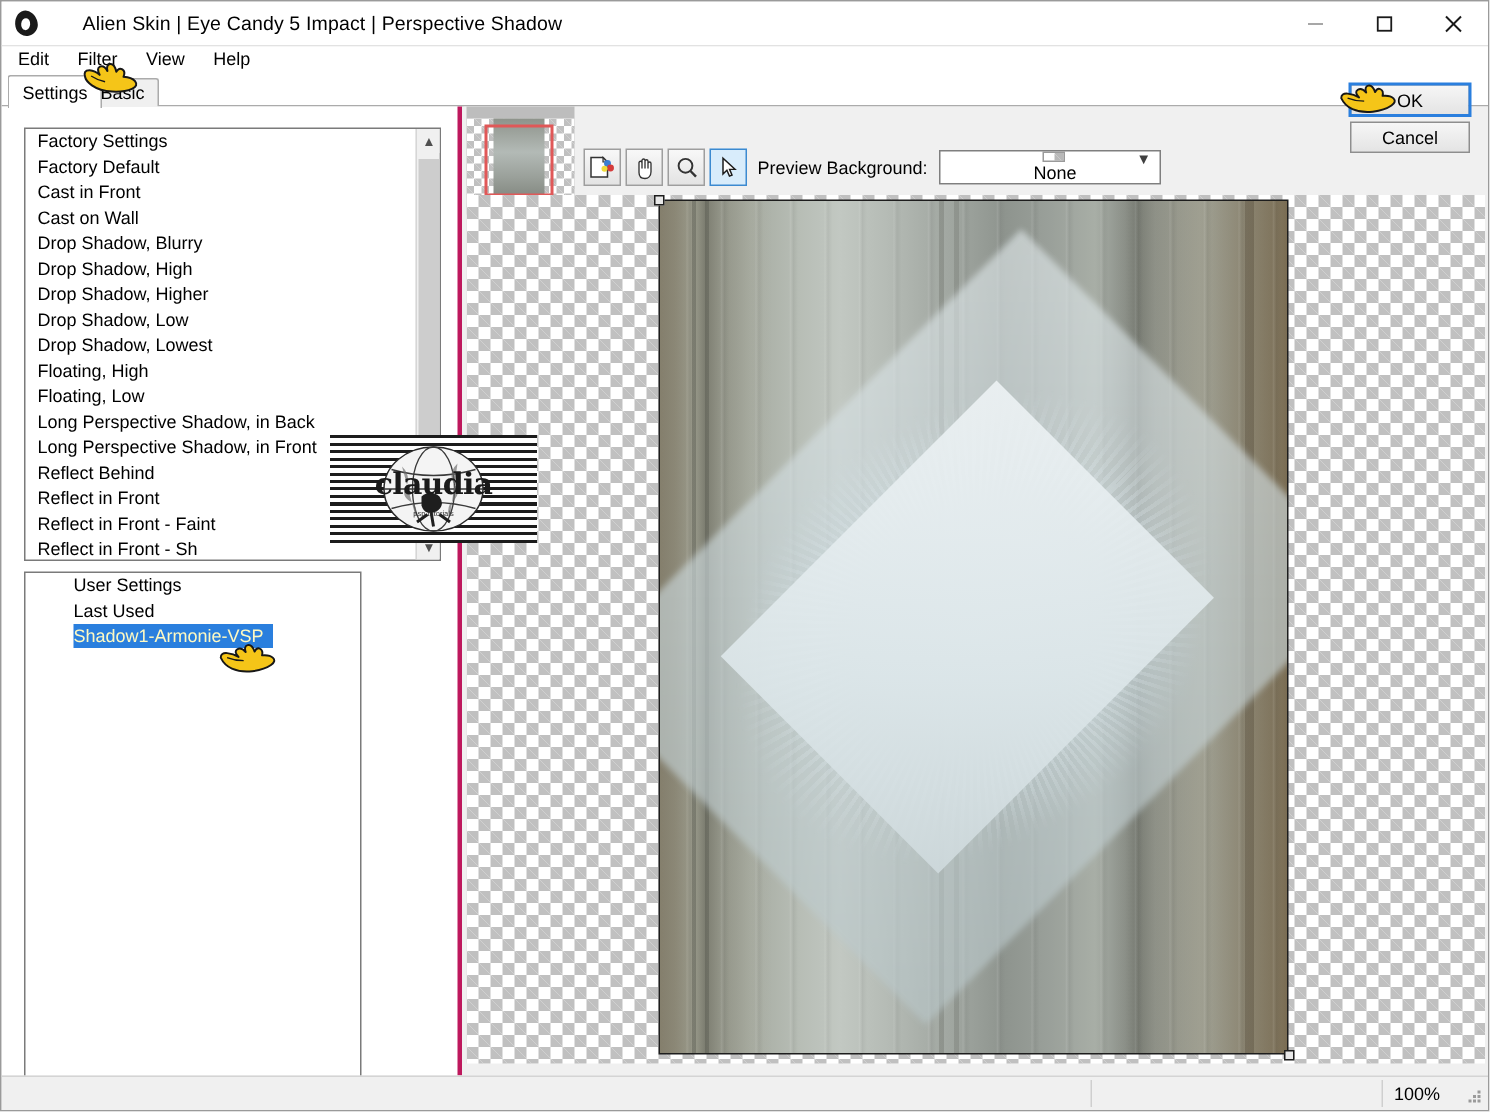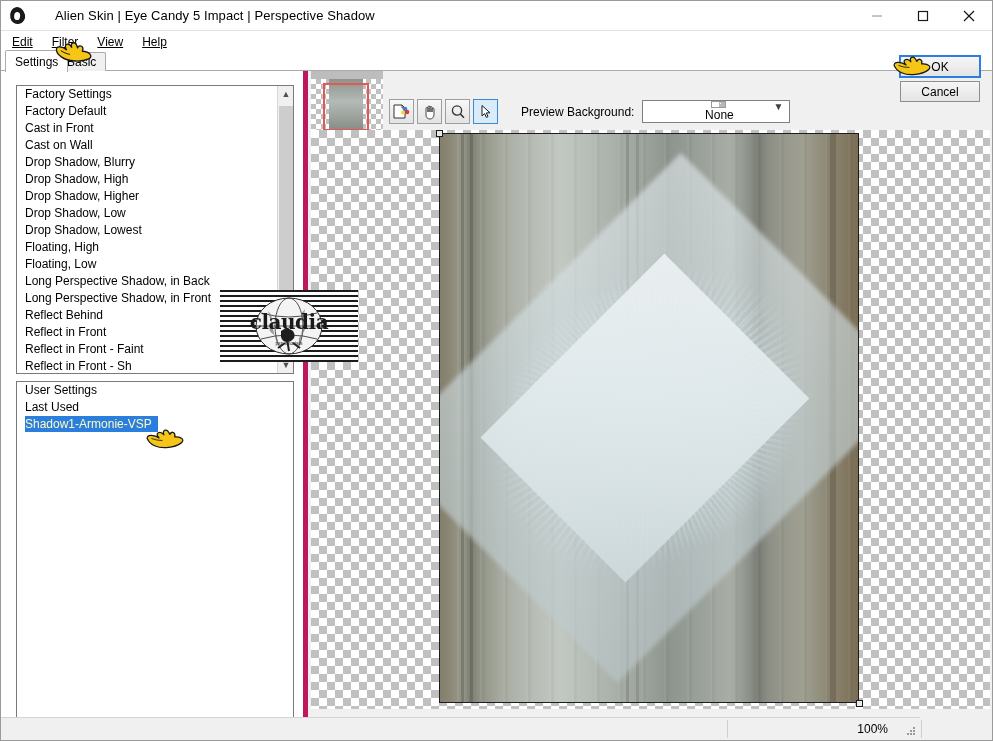--- a/index.html
+++ b/index.html
@@ -64,23 +64,22 @@
     display: flex; align-items: center; justify-content: center;
     background: transparent;
   }
   .win-btn svg { display: block; }
 
   
   .menu-bar {
     position: absolute; left: 0; top: 30px;
     width: 991px; height: 19px;
     background: #ffffff;
-    display: flex; align-items: flex-end;
+    display: flex; align-items: flex-start;
     padding-left: 8px;
-    text-decoration: underline;
   }
   .menu-item {
     font-size: 12px; color: #000000;
     padding: 1px 8px 1px 3px;
     margin-right: 8px;
     white-space: nowrap;
   }
 
   
   .tab-strip {
@@ -108,31 +107,31 @@
     z-index: 3;
   }
   #tab-settings { left: 4px; }
   #tab-basic { left: 56px; }
 
   
   .left-panel {
     position: absolute; left: 0; top: 70px;
     width: 307px; height: 646px;
     background: #ffffff;
-    border-right: 5px solid #be185d;
+    border-right: 3px solid #be185d;
   }
 
   .list-box {
     position: absolute;
     background: #ffffff;
     border: 1px solid #7a7a7a;
     overflow: hidden;
   }
   #factory-list { left: 15px; top: 14px; width: 278px; height: 289px; }
-  #user-list    { left: 15px; top: 310px; width: 278px; height: 356px; }
+  #user-list    { left: 15px; top: 310px; width: 225px; height: 356px; padding-left: 24px; }
 
   .list-inner { position: relative; width: 100%; height: 100%; }
 
   .list-item {
     height: 17px; line-height: 16px;
     padding-left: 8px;
     font-size: 12px; color: #000000;
     white-space: nowrap; overflow: hidden;
   }
   .list-item.header { font-size: 12px; }
@@ -208,21 +207,21 @@
     margin-right: 3px;
     border: 1px solid #9e9e9e;
     background: linear-gradient(to bottom,#f8f8f8 0%,#e3e3e3 100%);
     display: flex; align-items: center; justify-content: center;
   }
   .tool-btn.active {
     border: 1px solid #3c8ad0;
     background: #d8ecfb;
   }
   .pb-label {
-    margin-left: 20px; font-size: 12px; color: #000; white-space: nowrap;
+    margin-left: 4px; font-size: 12px; color: #000; white-space: nowrap;
   }
   .combo {
     margin-left: 8px;
     width: 148px; height: 23px;
     background: #ffffff;
     border: 1px solid #7f7f7f;
     display: flex; align-items: center;
     position: relative;
     flex-direction: column;
   }
@@ -349,21 +348,21 @@
       linear-gradient(90deg, transparent 0 21px, rgba(70,72,64,0.35) 21px 24px, transparent 24px 30px,
         rgba(70,72,64,0.30) 30px 33px, transparent 33px 100%),
       linear-gradient(90deg, transparent 0 186px, rgba(70,72,64,0.22) 186px 189px, transparent 189px 196px,
         rgba(70,72,64,0.18) 196px 199px, transparent 199px 100%),
       linear-gradient(90deg, transparent 0 390px, rgba(80,70,52,0.35) 390px 396px, transparent 396px 100%);
   }
 
   
   .status-bar {
     position: absolute; left: 0; bottom: 0;
-    width: 919px; height: 23px;
+    width: 991px; height: 23px;
     background: #f0f0f0;
     border-top: 1px solid #d4d4d4;
     display: flex; align-items: center;
   }
   .status-divider {
     position: absolute; top: 2px; bottom: 2px; width: 1px; background: #cfcfcf;
   }
   .status-zoom {
     position: absolute; right: 32px;
     font-size: 12px; color: #000;

